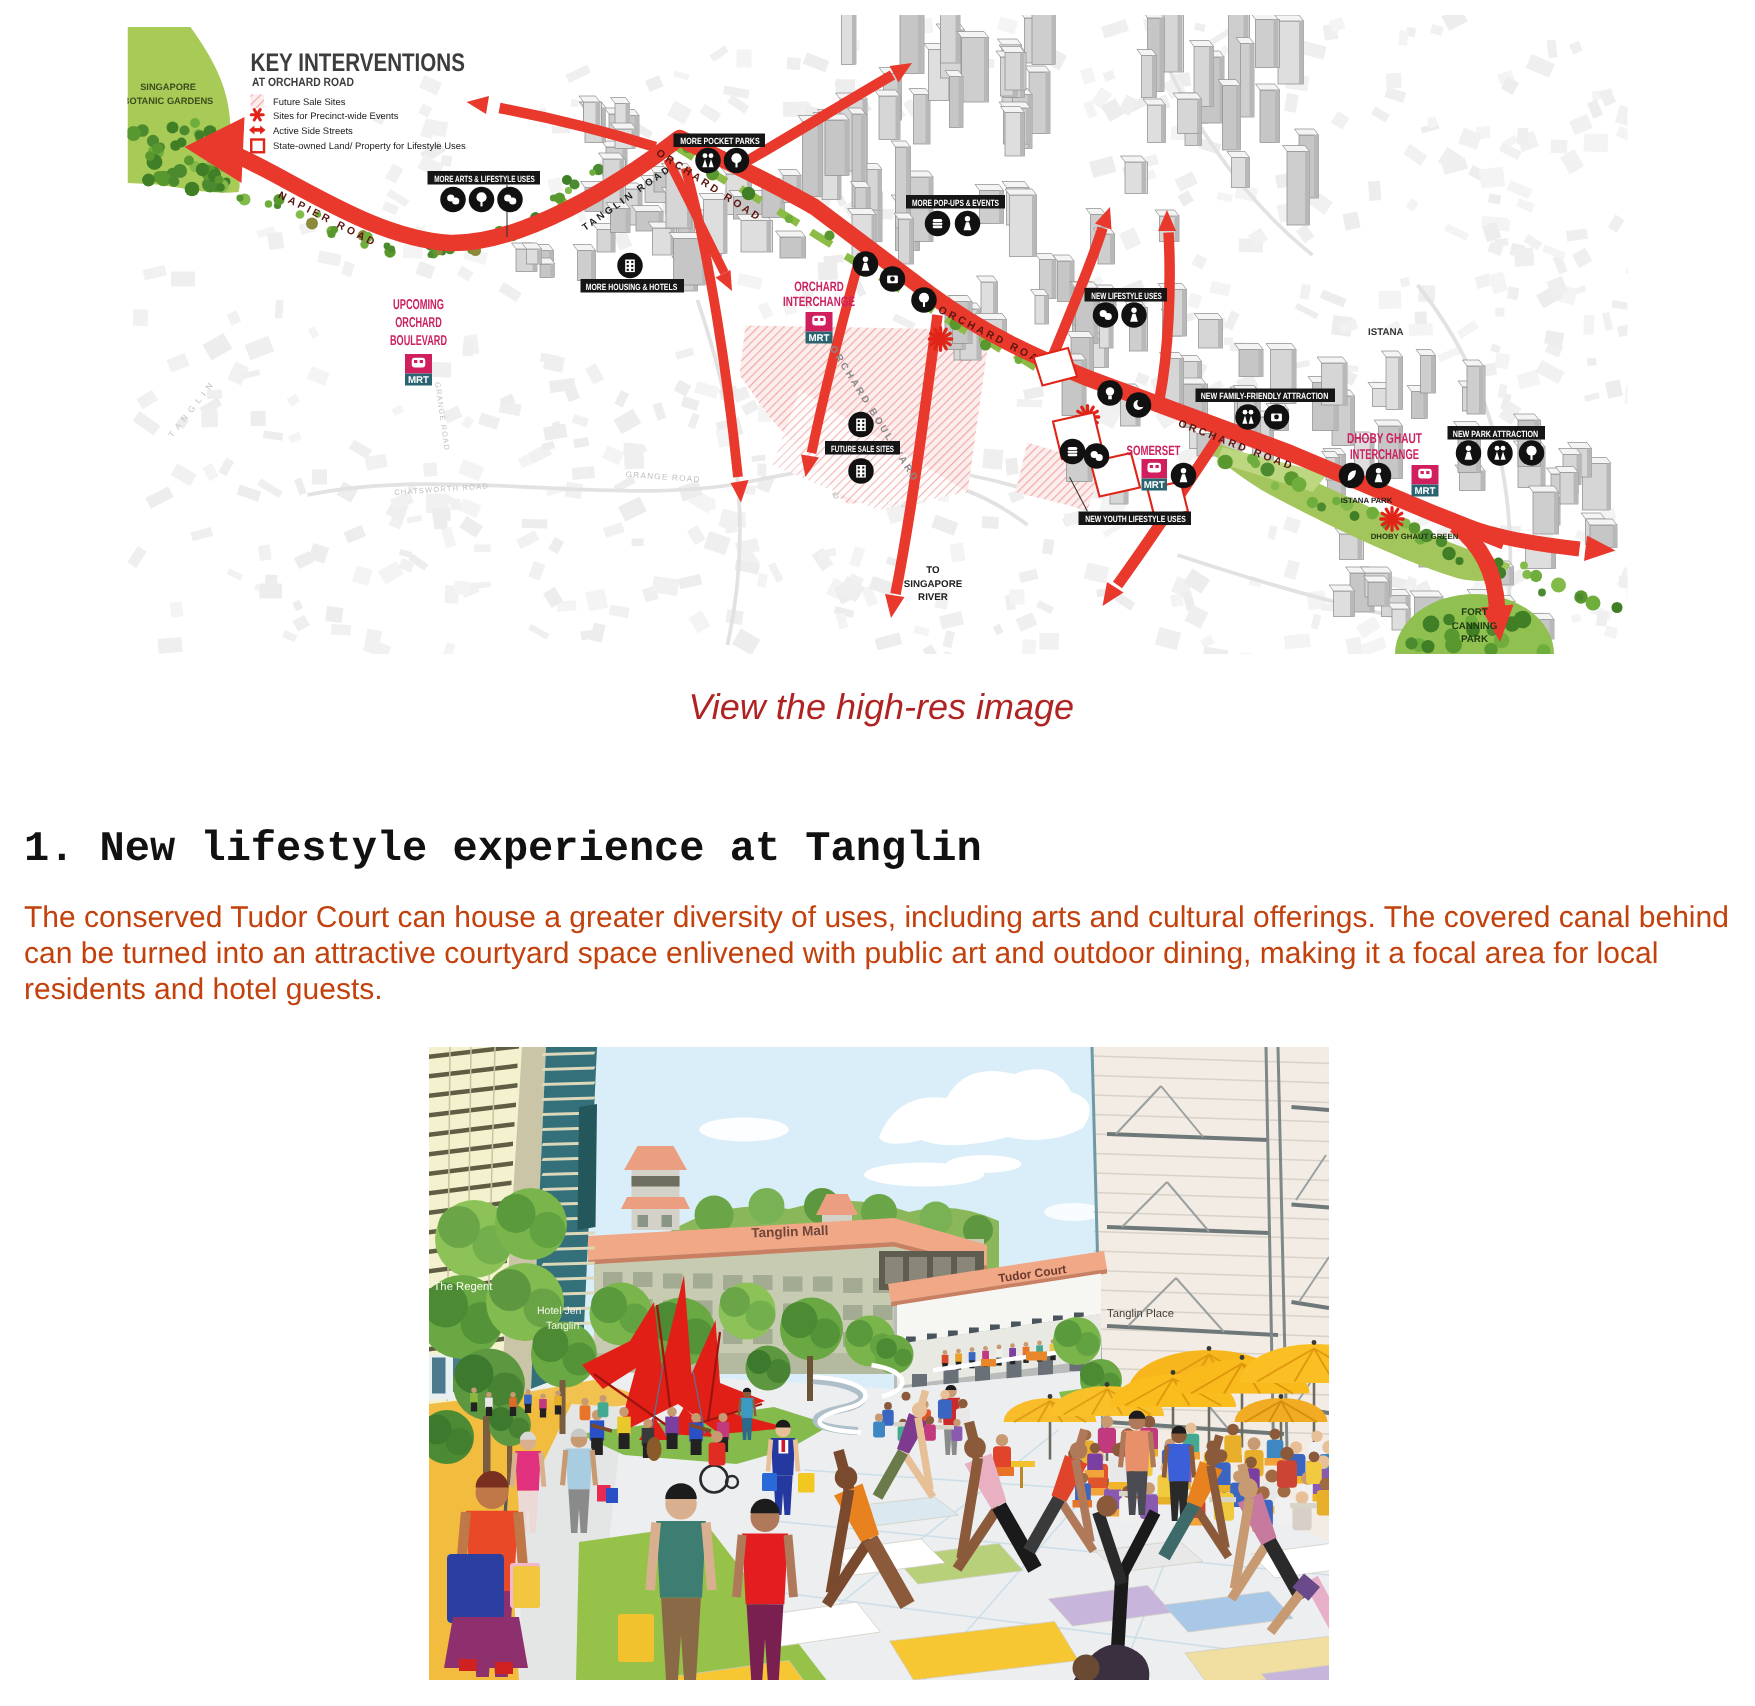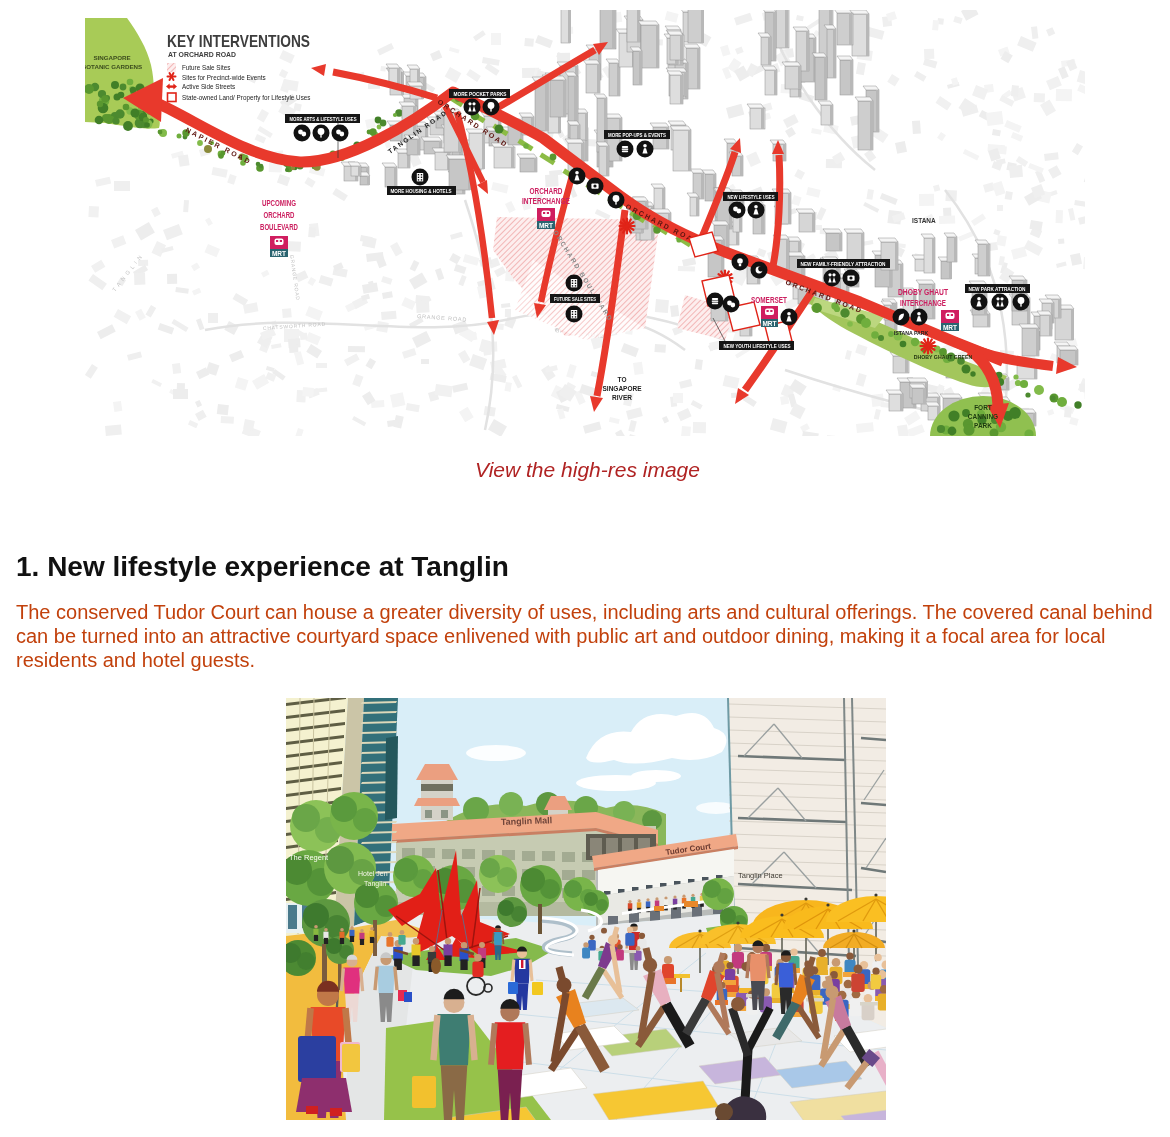--- a/index.html
+++ b/index.html
@@ -1,19 +1,19 @@
 <!DOCTYPE html>
 <html><head><meta charset="utf-8">
 <style>
 html,body{margin:0;padding:0;background:#fff;}
 body{width:1170px;height:1137px;position:relative;font-family:"Liberation Sans",sans-serif;overflow:hidden;}
 .abs{position:absolute;}
-h1{font-size:28px;font-weight:bold;color:#111;margin:0;font-family:Liberation Sans, sans-serif;}
+h1{font-size:28px;font-weight:bold;color:#111;margin:0;font-family:Liberation Mono, monospace;}
 p.body{font-size:20px;line-height:24px;color:#c2410c;margin:0;}
-a.vlink{color:#b02323;font-style:italic;font-size:21px;text-decoration:none;}
+a.vlink{color:#b02323;font-style:italic;font-size:24px;text-decoration:none;}
 </style></head>
 <body>
 
 <svg class="abs" style="left:85px;top:10px" width="1000" height="426" viewBox="0 0 1000 426">
 <defs>
 <pattern id="hatch" width="4" height="4" patternUnits="userSpaceOnUse" patternTransform="rotate(45)">
         <rect width="4" height="4" fill="#fdeeee"></rect>
         <line x1="0" y1="0" x2="0" y2="4" stroke="#f0a8a8" stroke-width="1.6"></line>
       </pattern>
 <pattern id="hatchL" width="4" height="4" patternUnits="userSpaceOnUse" patternTransform="rotate(45)">

